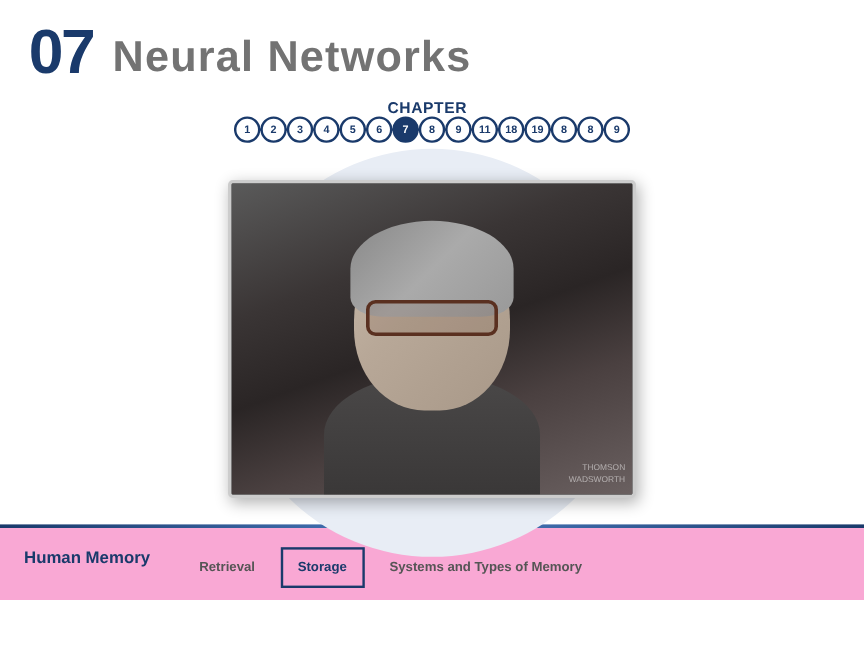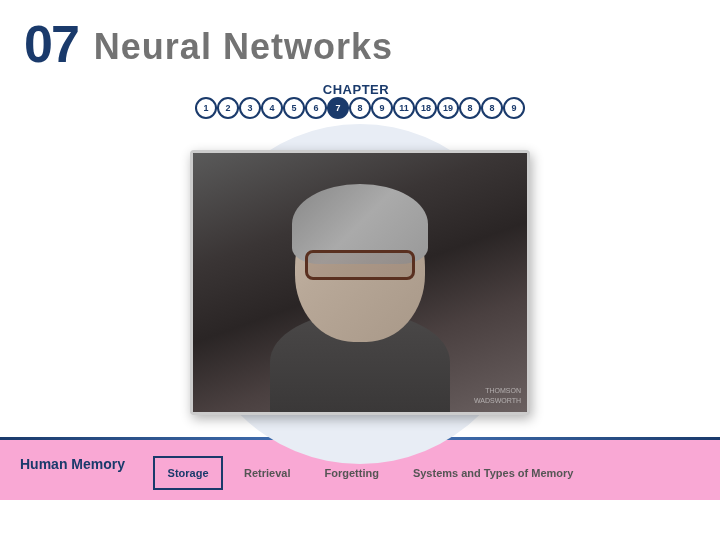--- a/index.html
+++ b/index.html
@@ -321,26 +321,23 @@
       </div>
     </div>
   </div>
 </div>
 
 <div class="divider-bar"></div>
 
 <div class="bottom-nav">
   <div class="section-label">Human Memory</div>
   <div class="bottom-tabs">
+    <div class="tab-item">
+      <span>Retrieval</span>
+    </div>
     <div class="tab-item active">
       <span>Storage</span>
     </div>
     <div class="tab-item">
-      <span>Retrieval</span>
-    </div>
-    <div class="tab-item">
-      <span>Forgetting</span>
-    </div>
-    <div class="tab-item">
       <span>Systems and Types of Memory</span>
     </div>
   </div>
 </div>
 
 </body></html>

